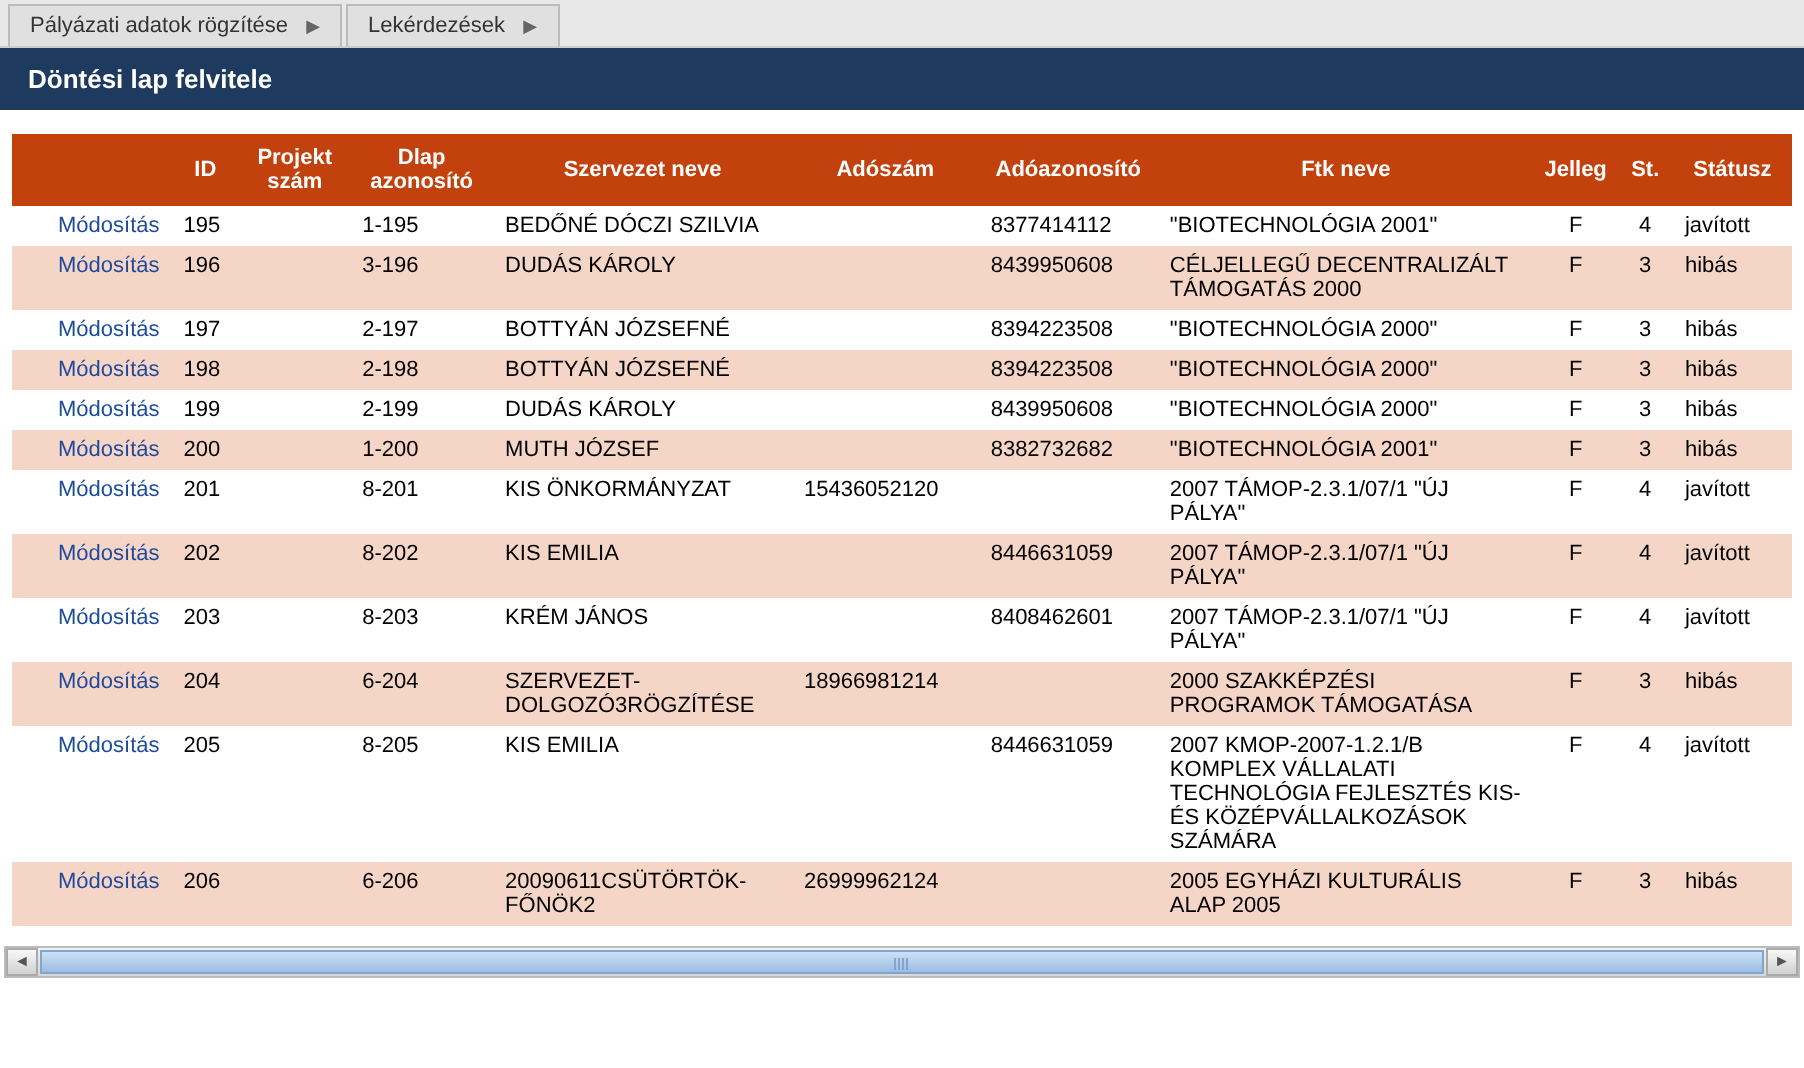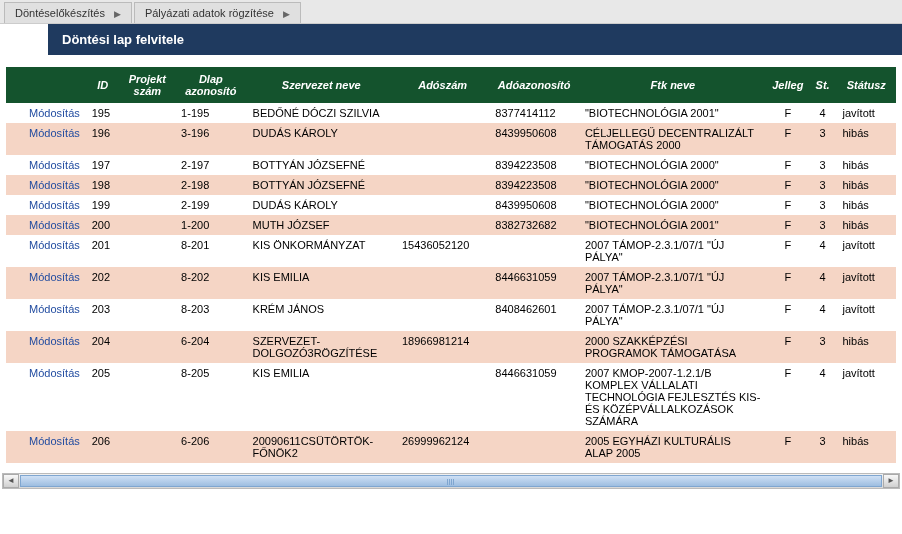--- a/index.html
+++ b/index.html
@@ -2,26 +2,26 @@
 <html><head>
   <meta charset="utf-8">
   <style>
     * { margin: 0; padding: 0; box-sizing: border-box; }
     body { font-family: Verdana, Arial, sans-serif; font-size: 11px; background: #fff; width: 902px; }
     
     .tabs { display: flex; background: #e8e8e8; border-bottom: 1px solid #ccc; padding: 2px 0 0 4px; }
     .tab { padding: 4px 10px; background: #e0e0e0; border: 1px solid #bbb; border-bottom: none; margin-right: 2px; cursor: pointer; color: #333; font-size: 11px; }
     .tab-arrow { display: inline-block; margin-left: 6px; font-size: 9px; color: #666; }
     
-    .title-bar { background: #1f3a5f; color: #fff; font-weight: bold; padding: 8px 14px; font-size: 13px; margin-left: 48px; }
+    .title-bar { background: #1f3a5f; color: #fff; font-weight: bold; padding: 8px 14px; font-size: 13px; }
     
     .content { padding: 12px 6px 6px 6px; }
     
     table { width: 100%; border-collapse: collapse; font-size: 11px; }
-    thead th { background: #14532d; color: #fff; text-align: center; padding: 6px 4px; font-weight: bold; font-size: 11px; vertical-align: middle; font-style: italic; }
+    thead th { background: #c2410c; color: #fff; text-align: center; padding: 6px 4px; font-weight: bold; font-size: 11px; vertical-align: middle; }
     thead th.left { text-align: center; }
     
     tbody tr.odd { background: #fff; }
     tbody tr.even { background: #f5d5c5; }
     tbody td { padding: 4px 6px; vertical-align: top; text-align: left; }
     tbody td.ctr { text-align: center; }
     tbody td.rt { text-align: left; }
     
     .link { color: #1f4a9f; cursor: pointer; margin-left: 17px; }
     
@@ -30,25 +30,25 @@
     .sb-btn.left { left: 0; }
     .sb-btn.right { right: 0; }
     .sb-thumb { position: absolute; left: 17px; top: 1px; height: 12px; background: linear-gradient(#cfe0f5,#9dbde0); border: 1px solid #7fa6d0; width: calc(100% - 34px); }
     .sb-grip { position: absolute; left: 50%; top: 3px; width: 8px; height: 6px; transform: translateX(-50%); background: repeating-linear-gradient(90deg,#7fa6d0 0 1px,transparent 1px 2px); }
   </style>
 </head>
 <body>
 
 <div class="tabs">
   <div class="tab">
-    <span>Döntéselőkészítés</span>
+    <span>Pályázati adatok rögzítése</span>
     <span class="tab-arrow">▶</span>
   </div>
   <div class="tab">
-    <span>Pályázati adatok rögzítése</span>
+    <span>Lekérdezések</span>
     <span class="tab-arrow">▶</span>
   </div>
 </div>
 
 <div class="title-bar">Döntési lap felvitele</div>
 
 <div class="content">
   <table>
     <colgroup>
       <col style="width:64px">

